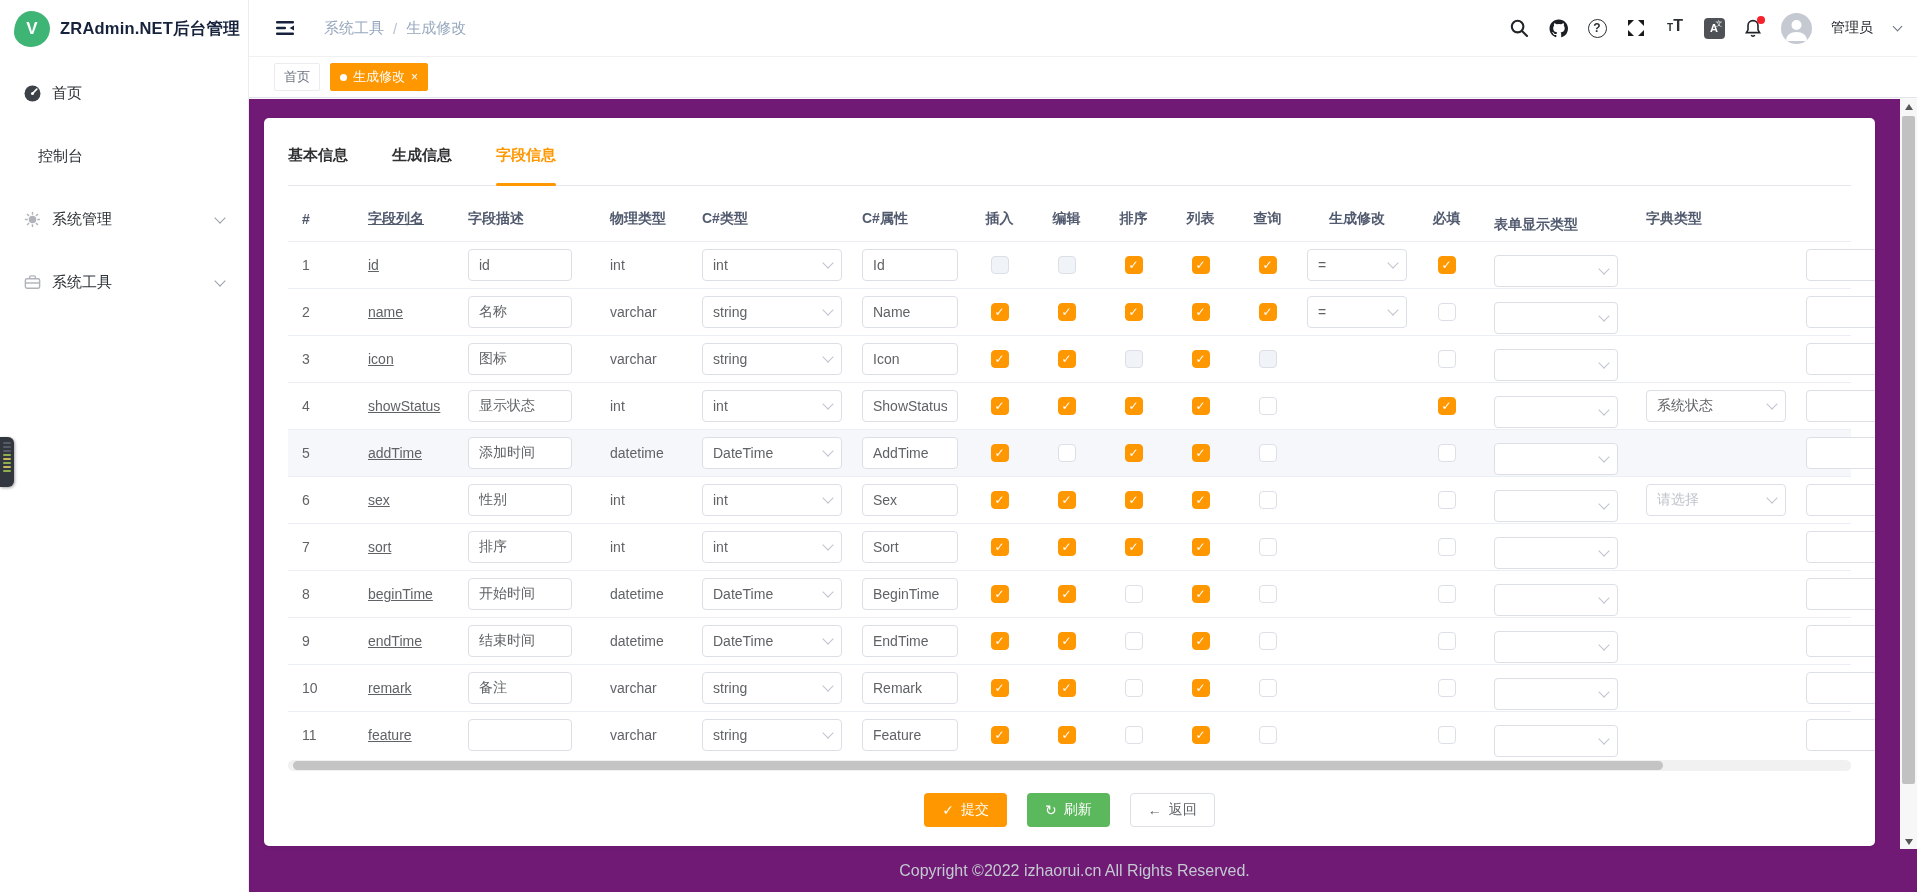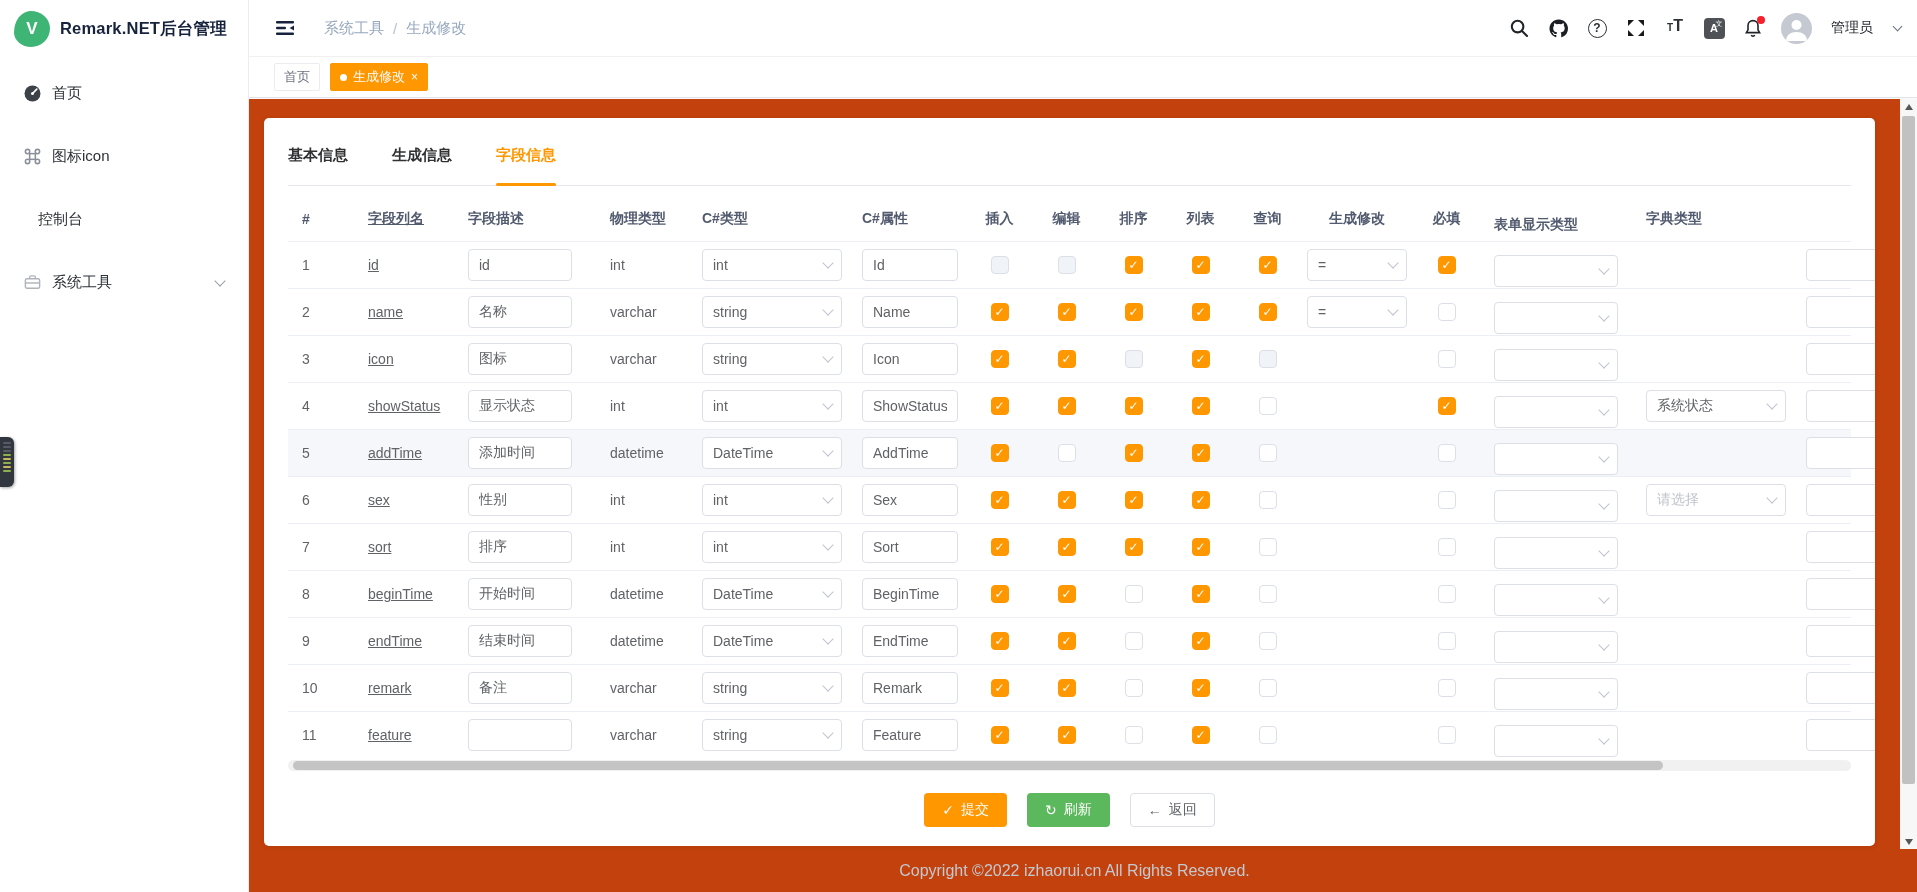--- a/index.html
+++ b/index.html
@@ -38,21 +38,21 @@
   .user-name { font-size:14px; color:#24292f; margin-left:2px; }
   .user-caret { width:7px; height:7px; border-right:1.4px solid #6b7280; border-bottom:1.4px solid #6b7280; transform:rotate(45deg); margin:-3px 0 0 4px; cursor:pointer; }
 
   .tagbar { height:41px; display:flex; align-items:center; gap:10px; padding-left:25px; background:#fff; border-bottom:1px solid #e0e4e8; box-shadow:0 1px 2px rgba(0,0,0,.03); }
   .tag { font-size:13px; color:#6d7481; padding:4px 9px; background:#fff; border:1px solid #ececf0; border-radius:2px; cursor:pointer; }
   .tag.active { background:#ff9700; border-color:#ff9700; color:#fff; display:flex; align-items:center; gap:6px; }
   .tag.active .dot { width:7px; height:7px; border-radius:50%; background:#fff; display:inline-block; }
   .tag.active .close-x { font-size:12px; line-height:1; cursor:pointer; }
 
   
-  .content { position:absolute; left:0; right:0; top:99px; bottom:0; background:#c2410c; overflow:hidden; }
+  .content { position:absolute; left:0; right:0; top:99px; bottom:0; background:#701a75; overflow:hidden; }
   .card { position:absolute; left:15px; top:19px; width:1611px; height:728px; background:#fff; border-radius:5px; box-shadow:0 1px 5px rgba(0,0,0,.09); padding:18px 24px 0; overflow:hidden; }
 
   .tabs { height:50px; display:flex; border-bottom:1px solid #e4e7ed; }
   .tab { margin-right:44px; font-size:15px; font-weight:600; color:#303133; padding-top:10px; position:relative; cursor:pointer; }
   .tab.active { color:#ff9700; }
   .tab.active::after { content:""; position:absolute; left:0; right:0; bottom:-1px; height:3px; background:#ff9700; border-radius:2px; }
 
   .thead, .trow { display:flex; align-items:center; }
   .thead { height:45px; margin-top:10px; font-size:14px; font-weight:bold; color:#515a6e; }
   .trow { height:47px; border-top:1px solid #ebeef5; font-size:14px; color:#606266; }
@@ -100,47 +100,54 @@
 </head>
 <body>
 
 <div class="app">
 
   <aside class="sidebar">
     <div class="logo-row">
       <div class="logo-blob">
           <span>V</span>
         </div>
-      <div class="logo-title">Remark.NET后台管理</div>
+      <div class="logo-title">ZRAdmin.NET后台管理</div>
     </div>
     <nav class="menu">
       <div class="menu-item">
         <span class="mi-icon">
           <svg width="19" height="19" viewBox="0 0 20 20">
               <circle cx="10" cy="10" r="8.4" fill="#3d4248"></circle>
               <line x1="10" y1="10" x2="14.5" y2="5.5" stroke="#fff" stroke-width="1.8" stroke-linecap="round"></line>
               <circle cx="10" cy="10" r="1.6" fill="#fff"></circle>
             </svg>
         </span>
         <span>首页</span>
       </div>
+      <div class="menu-item no-icon">
+        <span>控制台</span>
+      </div>
       <div class="menu-item">
         <span class="mi-icon">
-          <svg width="19" height="19" viewBox="0 0 20 20" fill="none" stroke="#8a9099" stroke-width="1.6">
-              <rect x="7" y="7" width="6" height="6"></rect>
-              <circle cx="4.8" cy="4.8" r="2.3"></circle>
-              <circle cx="15.2" cy="4.8" r="2.3"></circle>
-              <circle cx="4.8" cy="15.2" r="2.3"></circle>
-              <circle cx="15.2" cy="15.2" r="2.3"></circle>
+          <svg width="19" height="19" viewBox="0 0 20 20">
+              <g stroke="#b0b4ba" stroke-width="1.5" fill="none">
+                <circle cx="10" cy="10" r="3.2" fill="#b0b4ba"></circle>
+                <line x1="10" y1="2" x2="10" y2="5"></line>
+                <line x1="10" y1="15" x2="10" y2="18"></line>
+                <line x1="2" y1="10" x2="5" y2="10"></line>
+                <line x1="15" y1="10" x2="18" y2="10"></line>
+                <line x1="4.3" y1="4.3" x2="6.4" y2="6.4"></line>
+                <line x1="13.6" y1="13.6" x2="15.7" y2="15.7"></line>
+                <line x1="4.3" y1="15.7" x2="6.4" y2="13.6"></line>
+                <line x1="13.6" y1="6.4" x2="15.7" y2="4.3"></line>
+              </g>
             </svg>
         </span>
-        <span>图标icon</span>
-      </div>
-      <div class="menu-item no-icon">
-        <span>控制台</span>
+        <span>系统管理</span>
+        <i class="mi-arrow"></i>
       </div>
       <div class="menu-item">
         <span class="mi-icon">
           <svg width="19" height="19" viewBox="0 0 20 20" fill="none" stroke="#b0b4ba" stroke-width="1.5">
               <rect x="2.5" y="6" width="15" height="10" rx="1.5"></rect>
               <path d="M7 6V4.5A1.5 1.5 0 0 1 8.5 3h3A1.5 1.5 0 0 1 13 4.5V6"></path>
               <line x1="2.5" y1="10.5" x2="17.5" y2="10.5"></line>
             </svg>
         </span>
         <span>系统工具</span>

